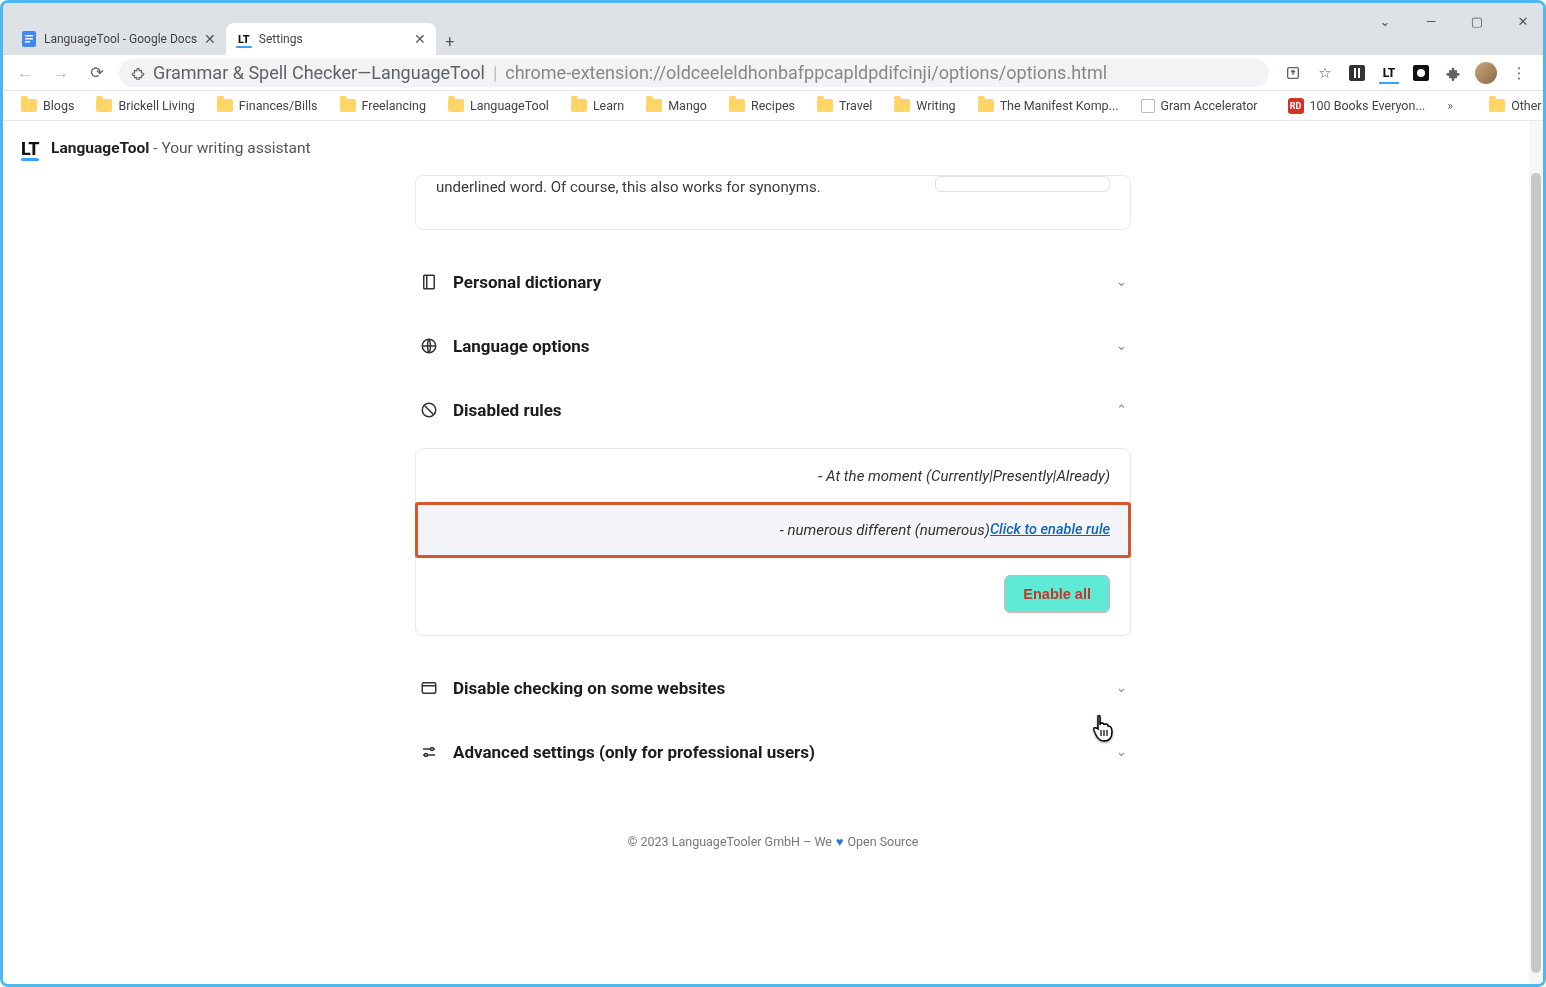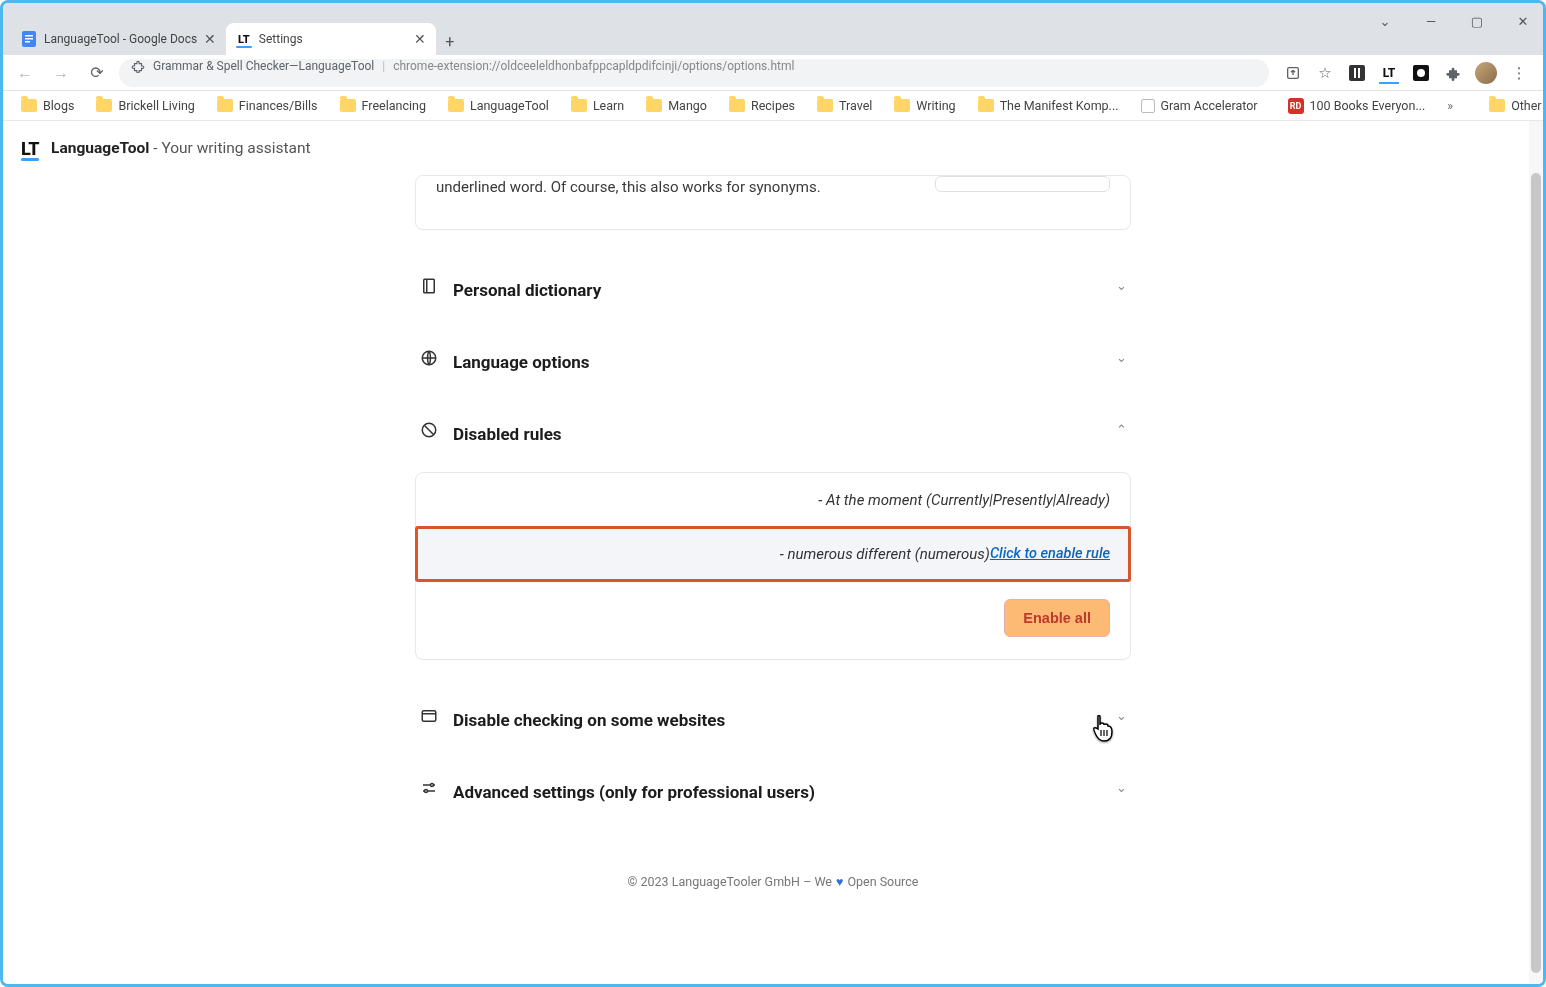--- a/index.html
+++ b/index.html
@@ -43,21 +43,21 @@
     position: absolute; right: 6px; top: 0; height: 36px; display:flex; align-items:center; gap: 18px; color:#555; font-size:13px;
   }
   .window-controls span { width:28px; text-align:center; cursor:pointer; }
 
   .addr-bar {
     height: 36px; background:#fff; display:flex; align-items:center; padding: 0 8px; gap:8px; border-bottom:1px solid #e3e3e3;
   }
   .nav-btn { width:28px;height:28px;display:flex;align-items:center;justify-content:center;color:#5f6368;font-size:16px;cursor:pointer;border-radius:50%;}
   .nav-btn.disabled { color:#b8b8b8; }
   .url-box {
-    flex:1; height:28px; background:#f1f3f4; border-radius:14px; display:flex; padding:0 12px; font-size:12px; color:#5f6368; gap:8px;
+    flex:1; height:28px; background:#f1f3f4; border-radius:14px; display:flex; align-items:center; padding:0 12px; font-size:18px; color:#5f6368; gap:8px;
   }
   .url-box .sep { color:#bbb; }
   .url-box .ext-name { color:#5f6368; }
   .url-box .ext-path { color:#888; }
   .addr-right { display:flex; align-items:center; gap:12px; padding:0 6px; }
   .addr-icon { width:20px;height:20px;display:flex;align-items:center;justify-content:center;color:#5f6368;font-size:15px;cursor:pointer;}
   .avatar { width:22px;height:22px;border-radius:50%;background:linear-gradient(135deg,#c9a87a,#8a6a4a); }
 
   .bookmarks-bar {
     height: 30px; background:#fff; display:flex; align-items:center; padding:0 10px; gap:6px; font-size:12.5px; color:#444; border-bottom:1px solid #e8e8e8;
@@ -111,41 +111,41 @@
     width:175px; height:16px; border:1px solid #dcdfe3; border-radius:6px; background:#fff;
   }
 
   .section {
     width:716px; margin-top:40px;
   }
   .section-head {
     display:flex; align-items:center; gap:14px; padding:2px 4px; cursor:pointer;
   }
   .section-icon { width:20px; display:flex; justify-content:center; color:#333; }
-  .section-title { font-size:17px; font-weight:700; color:#1c1c1c; flex:1;margin-top:8px; }
+  .section-title { font-size:17px; font-weight:700; color:#1c1c1c; flex:1; }
   .chevron { color:#888; font-size:13px; }
 
   .rules-card {
     margin-top:26px; padding:0;
   }
   .rule-row {
     padding:18px 20px; font-size:15px; color:#333; display:flex; align-items:center; justify-content:flex-end;font-style:italic;
   }
   .rule-text::before { content:"- "; }
   .rule-row.hl {
     background:#f3f5f8; outline:3px solid #d8572a; outline-offset:-2px; border-radius:2px;
   }
   .rule-enable {
     color:#0a66c2; text-decoration:underline; font-size:14.5px; font-weight:500; cursor:pointer;
   }
   .rules-footer {
     padding:18px 20px 22px; display:flex; justify-content:flex-end;
   }
   .enable-all-btn {
-    border:1px solid #e3b0b0; color:#c0392b; background:#fdba74; font-weight:700; font-size:14.5px;
+    border:1px solid #e3b0b0; color:#c0392b; background:#5eead4; font-weight:700; font-size:14.5px;
     padding:10px 18px; border-radius:6px; cursor:pointer;
   }
 
   .footer-text {
     margin-top:70px; font-size:12.5px; color:#777; text-align:center; display:flex; gap:4px; align-items:center; justify-content:center;
   }
   .footer-text .heart { color:#2d6fe0; }
 
   
   .cursor {

